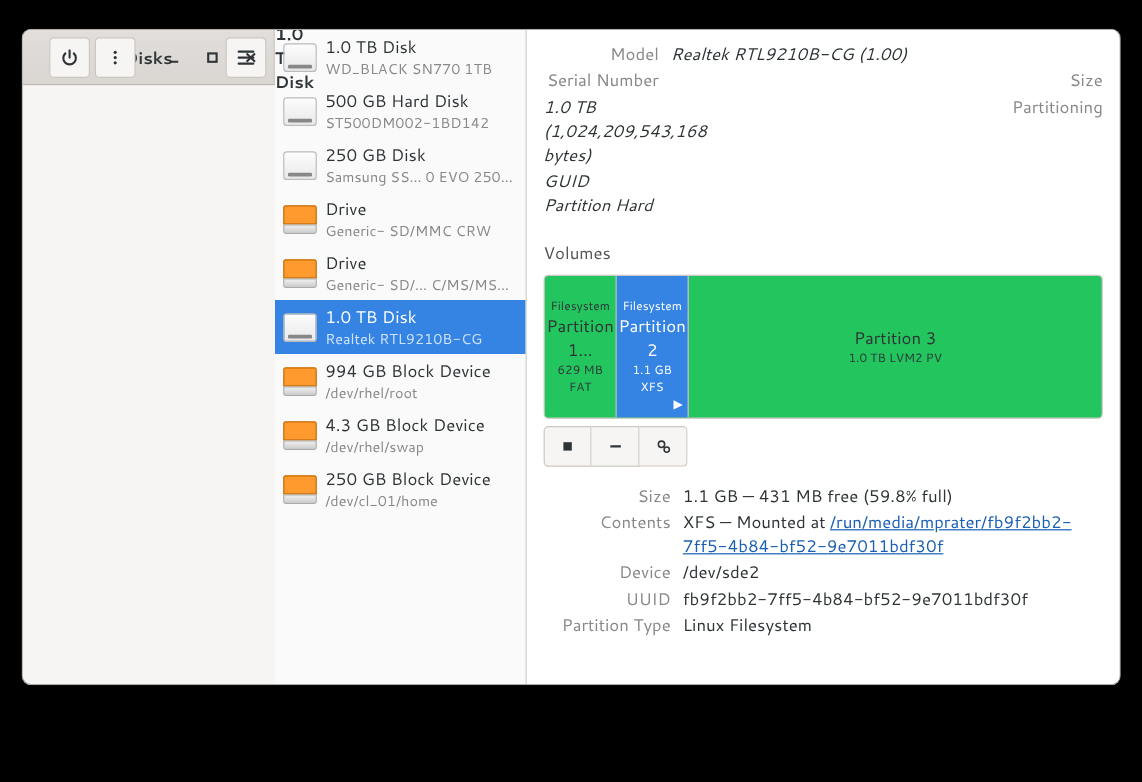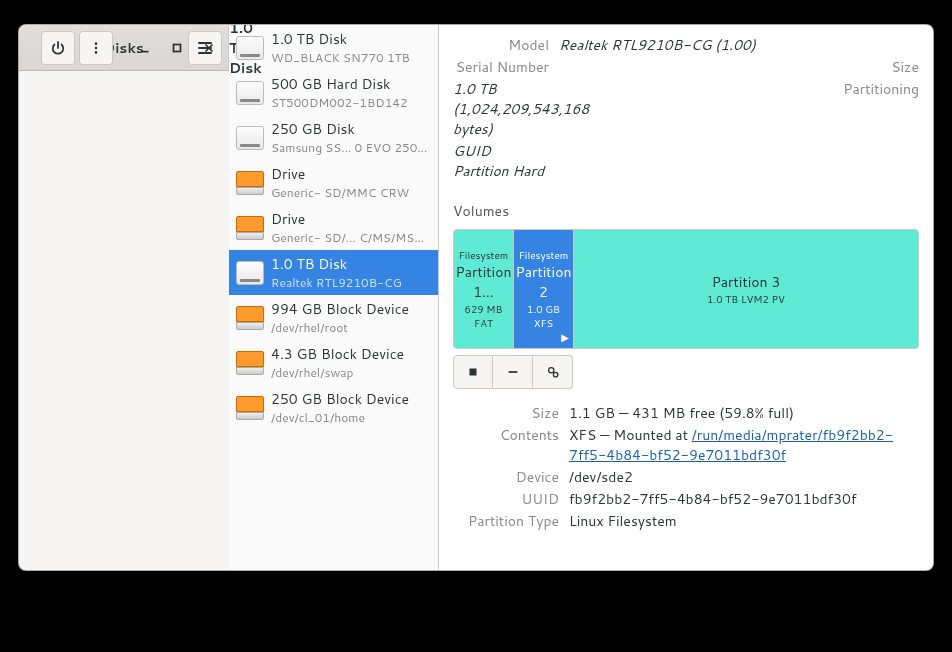--- a/index.html
+++ b/index.html
@@ -147,21 +147,21 @@
     
     .section-title { font-weight: normal; font-size: 14px; margin: 20px 0 8px 0; color: #555;}
     
     .volumes-box {
       border: 1px solid #cdc7c2;
       border-radius: 4px;
       height: 120px;
       display: flex;
       overflow: hidden;
       margin-bottom: 6px;
-      background: #5eead4;
+      background: #22c55e;
     }
     .vol {
       display: flex;
       flex-direction: column;
       align-items: center;
       justify-content: center;
       font-size: 10px;
       text-align: center;
       border-right: 1px solid #cdc7c2;
       position: relative;
@@ -406,21 +406,21 @@
 
       <div class="volumes-box" id="volumes">
           <div class="vol" style="width: 60px;">
             <div class="vl1">Filesystem</div>
             <div class="vl2">Partition 1…</div>
             <div class="vl3">629 MB FAT</div>
           </div>
           <div class="vol selected" style="width: 60px;">
             <div class="vl1">Filesystem</div>
             <div class="vl2">Partition 2</div>
-            <div class="vl3">1.0 GB XFS</div>
+            <div class="vl3">1.1 GB XFS</div>
             <div class="play">▶</div>
           </div>
           <div class="vol" style="flex: 1 1 0%;">
             <div class="vl2">Partition 3</div>
             <div class="vl3">1.0 TB LVM2 PV</div>
           </div>
         </div>
 
       <div class="vol-toolbar">
         <div class="vol-btn">

